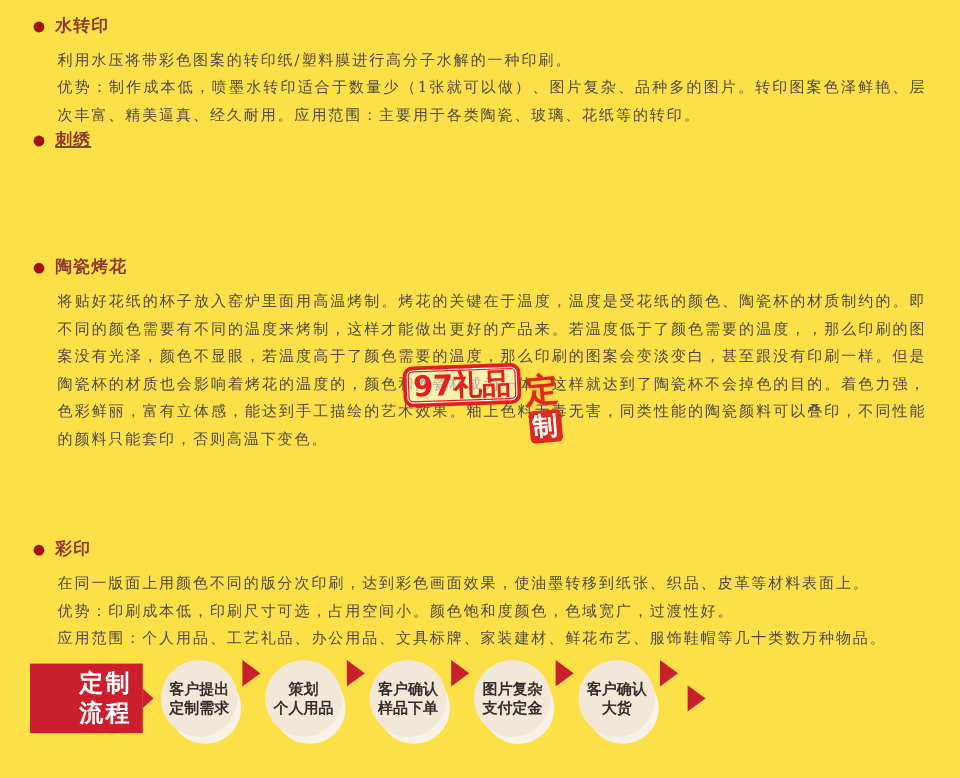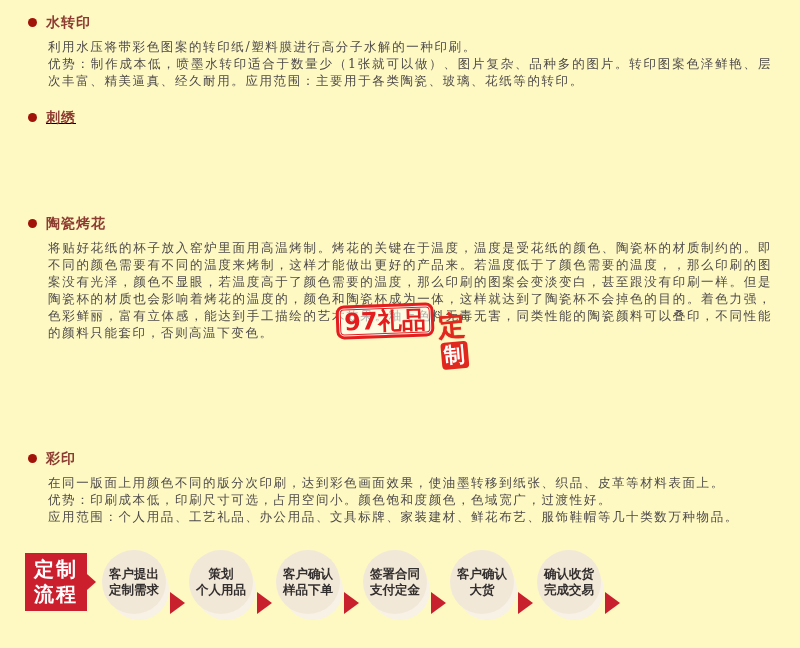--- a/index.html
+++ b/index.html
@@ -8,21 +8,21 @@
     background: #ffffff;
     width: 800px;
     height: 648px;
     overflow: hidden;
     font-family: "DejaVu Serif", "Liberation Serif", serif;
   }
   .page {
     position: relative;
     width: 800px;
     height: 648px;
-    background: #fef9c3;
+    background: #fde047;
   }
   
   .section {
     position: absolute;
     left: 28px;
     width: 746px;
   }
   .sec-head {
     display: flex;
     align-items: center;
@@ -41,21 +41,21 @@
     font-weight: bold;
     color: #8d3b31;
     letter-spacing: 1px;
     line-height: 17px;
   }
   .sec-body {
     margin-top: 7px;
     margin-left: 20px;
     width: 724px;
     font-size: 12.5px;
-    line-height: 17px;
+    line-height: 23px;
     letter-spacing: 1.6px;
     color: #4e4a4a;
     white-space: pre-line;
     text-align: justify;
   }
   .sec-1 { top: 14px; }
   .sec-2 { top: 109px; text-decoration: underline; }
   .sec-3 { top: 215px; }
   .sec-4 { top: 349px; }
   .sec-5 { top: 450px; }
@@ -131,35 +131,36 @@
     font-size: 20px;
     font-weight: bold;
     line-height: 25px;
     letter-spacing: 2px;
     text-align: center;
     display: flex;
     align-items: center;
     justify-content: center;
     white-space: pre-line;
     margin-right: 15px;
+    padding-left: 32px;
   }
   .flow-label::after {
     content: "";
     position: absolute;
     right: -9px;
     top: 50%;
     margin-top: -8px;
     width: 0; height: 0;
     border-left: 9px solid #cc1f2e;
     border-top: 8px solid transparent;
     border-bottom: 8px solid transparent;
   }
   .flow-step {
     display: flex;
-    align-items: flex-end;
+    align-items: flex-start;
   }
   .flow-circle {
     flex: 0 0 auto;
     width: 64px;
     height: 64px;
     border-radius: 50%;
     background: #f2e8d8;
     box-shadow: 5px 8px 0 -2px #f8f1e5;
     color: #332f2f;
     font-family: "DejaVu Sans", "Liberation Sans", sans-serif;
@@ -241,29 +242,27 @@
       <div class="flow-circle">策划
 个人用品</div>
       <div class="flow-arrow"></div>
     </div>
     <div class="flow-step">
       <div class="flow-circle">客户确认
 样品下单</div>
       <div class="flow-arrow"></div>
     </div>
     <div class="flow-step">
-      <div class="flow-circle">签署合同
+      <div class="flow-circle">图片复杂
 支付定金</div>
       <div class="flow-arrow"></div>
     </div>
     <div class="flow-step">
       <div class="flow-circle">客户确认
 大货</div>
       <div class="flow-arrow"></div>
     </div>
     <div class="flow-step">
-      <div class="flow-circle">确认收货
-完成交易</div>
       <div class="flow-arrow"></div>
     </div>
   </div>
 
 </div>
 
 </body></html>

